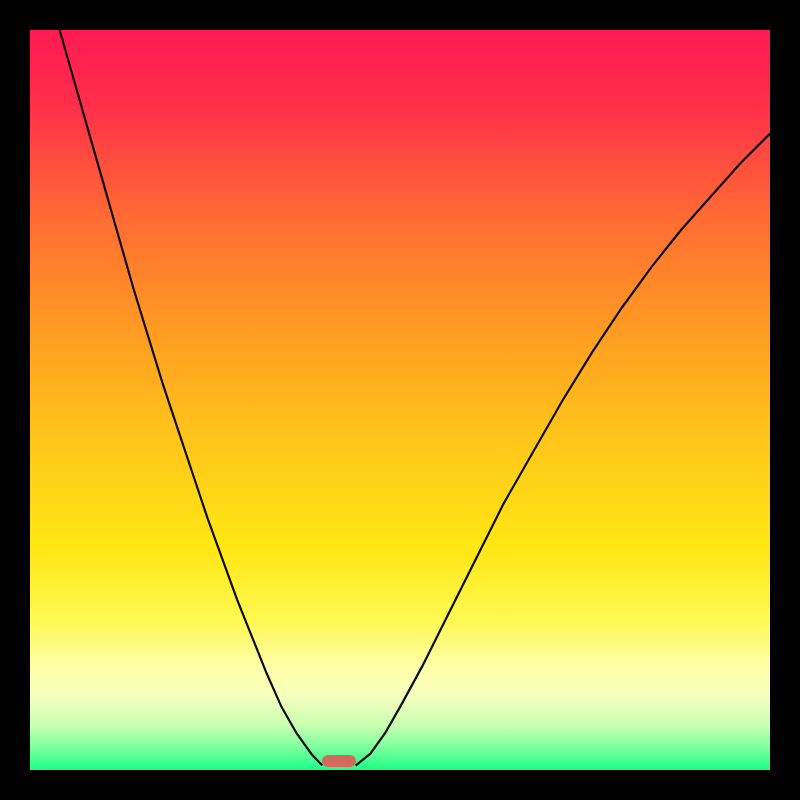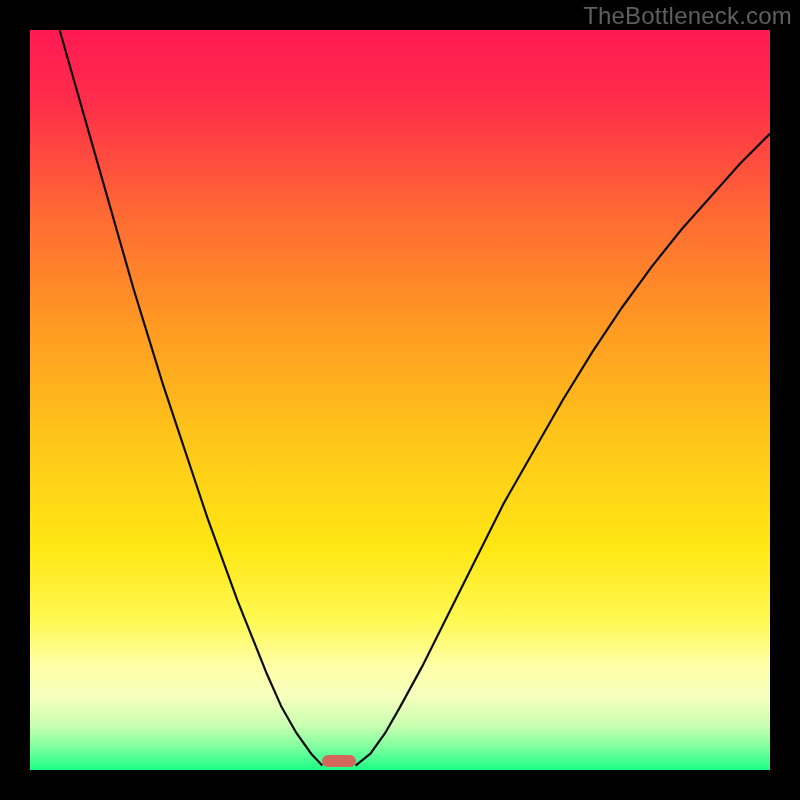--- a/index.html
+++ b/index.html
@@ -37,21 +37,20 @@
   .marker {
     position: absolute;
     background: #d5685c;
     border-radius: 7px;
   }
 </style>
 </head>
 <body>
 
 <div class="frame">
-  <div class="watermark">TheBottleneck.com</div>
 
   <div class="plot">
     <svg id="svg-plot" viewBox="0 0 100 100" preserveAspectRatio="none" width="740" height="740">
       <defs>
         <linearGradient id="bg-grad" x1="0" y1="0" x2="0" y2="1">
             <stop offset="0%" stop-color="#ff1a52"></stop>
             <stop offset="10%" stop-color="#ff2e4a"></stop>
             <stop offset="25%" stop-color="#ff6a33"></stop>
             <stop offset="40%" stop-color="#ff9a22"></stop>
             <stop offset="55.00000000000001%" stop-color="#ffc51a"></stop>

